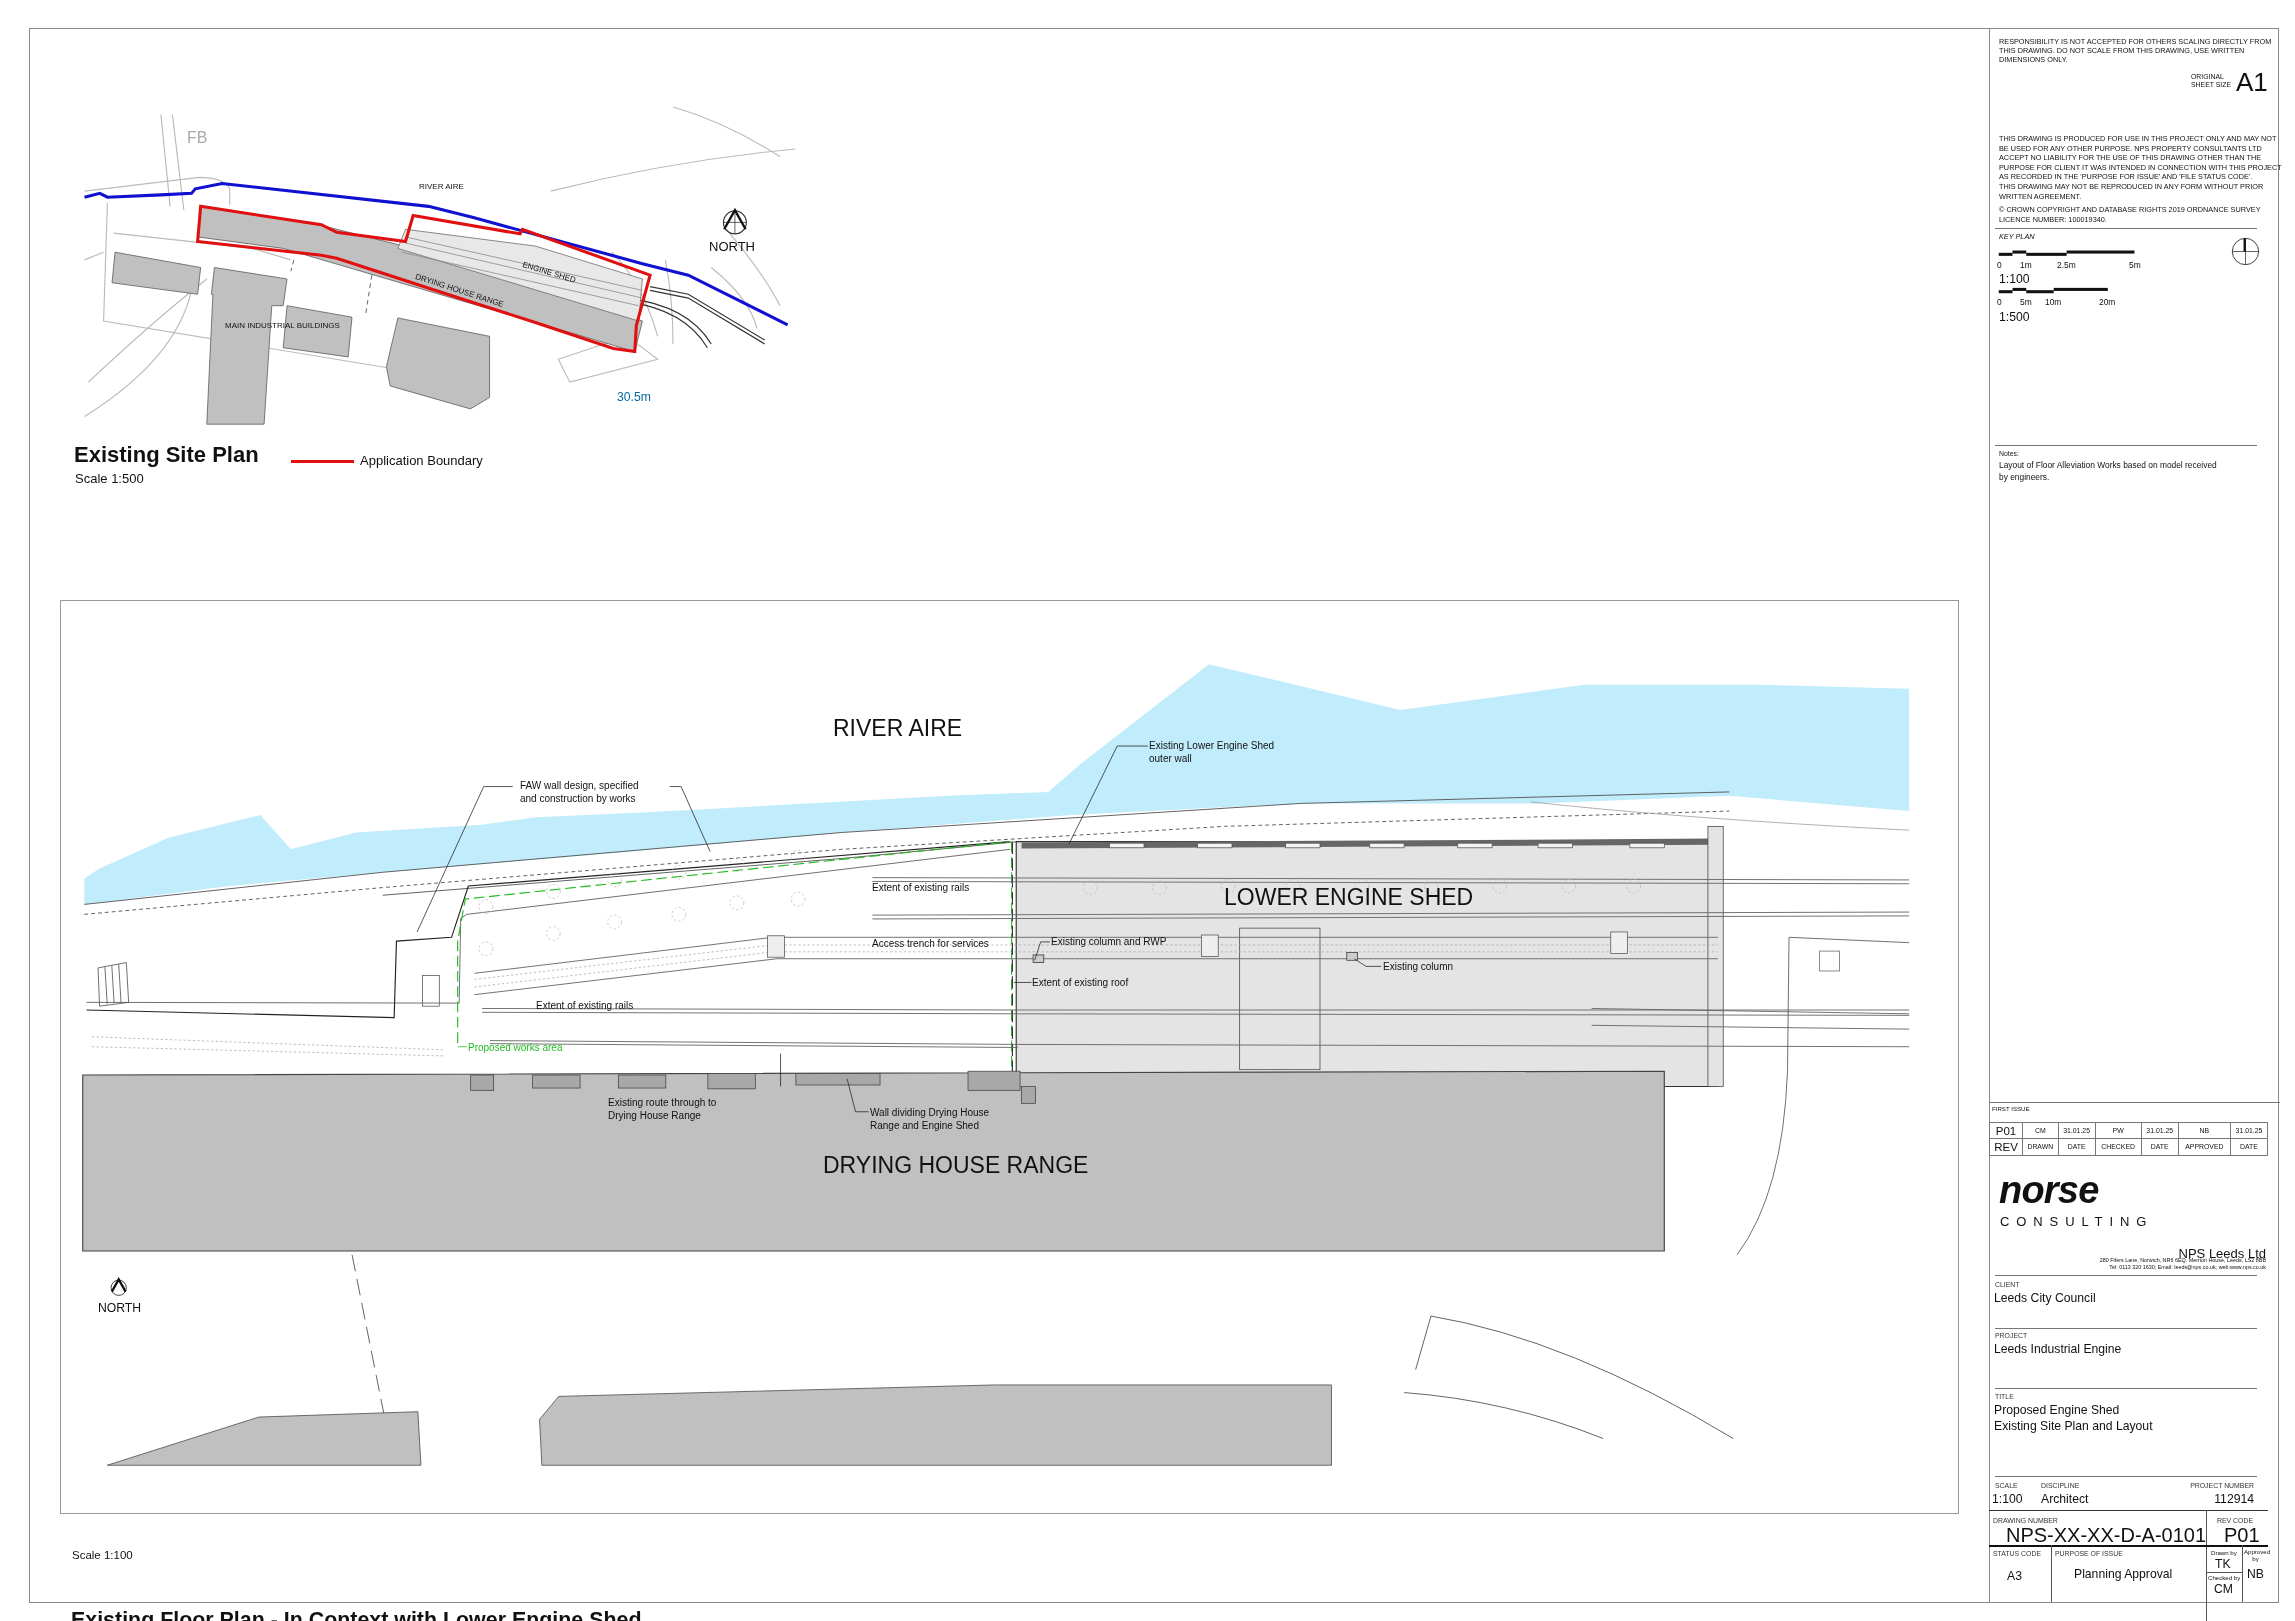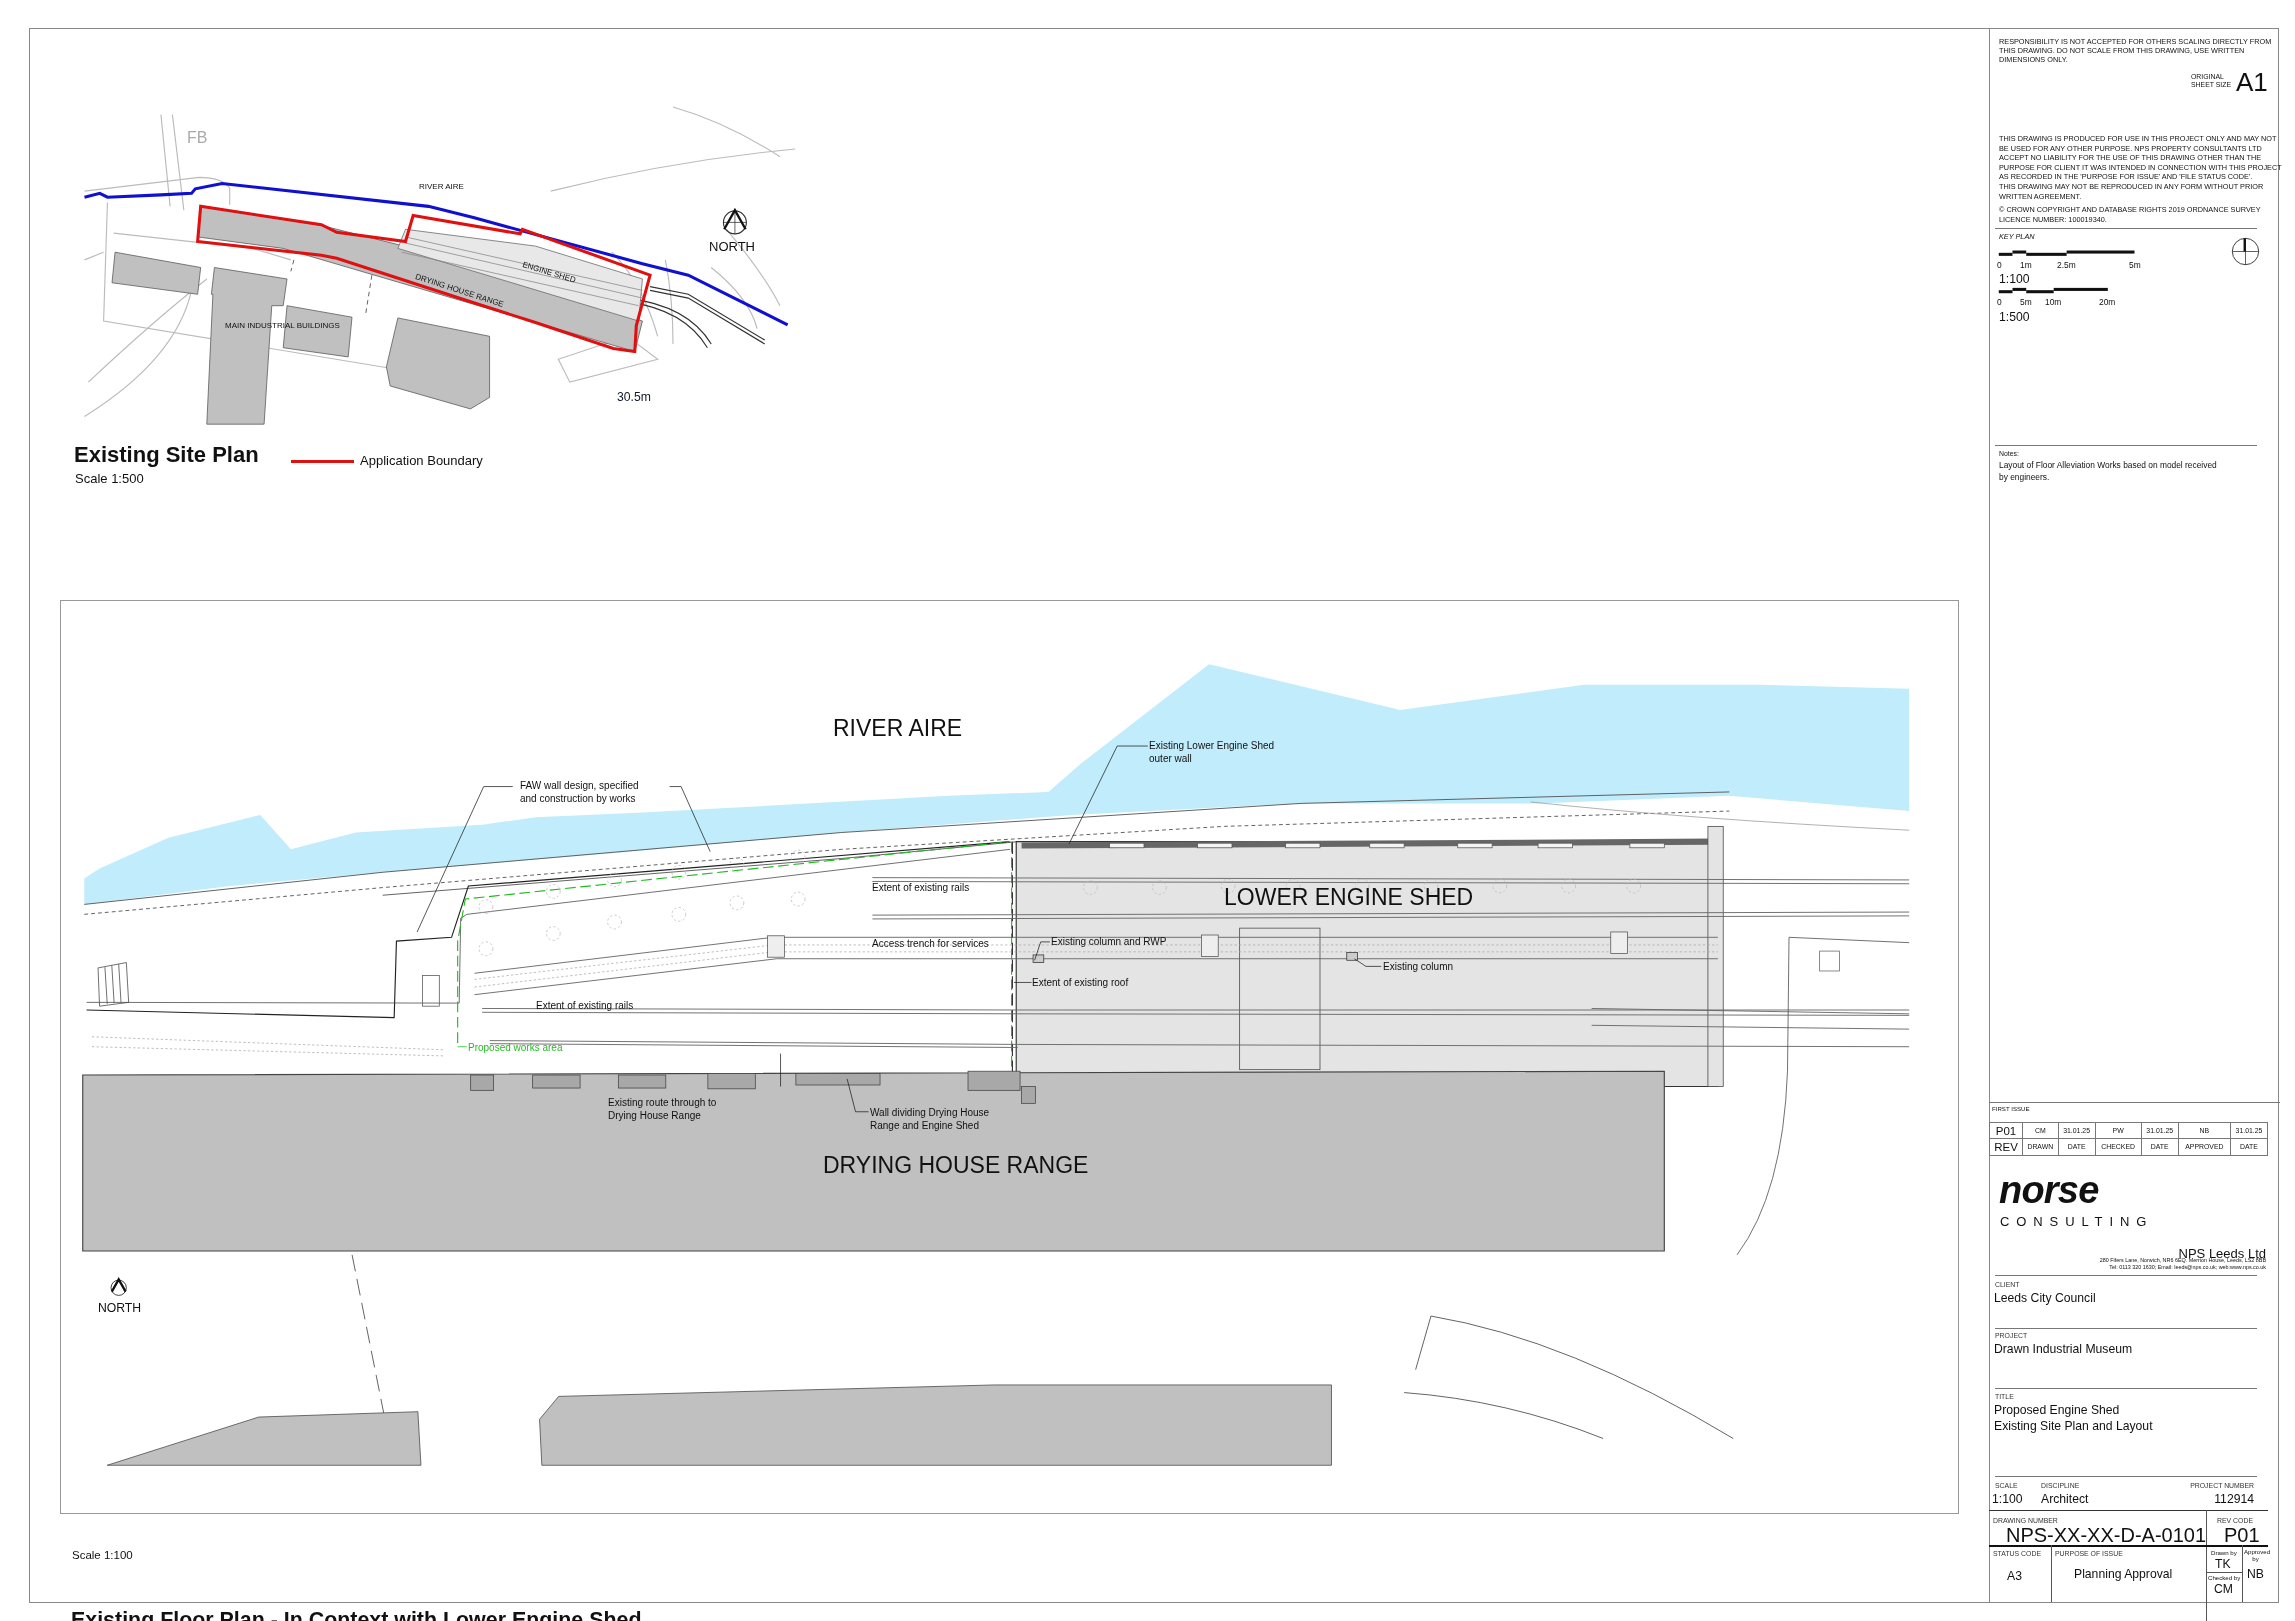--- a/index.html
+++ b/index.html
@@ -81,21 +81,21 @@
       <circle cx="961" cy="291" r="15" fill="none" stroke="#333" stroke-width="1.5"></circle>
       <path d="M946 291 L976 291 M961 276 L961 306" stroke="#333" stroke-width="1"></path>
       <path d="M947 300 L961 275 L975 300" fill="none" stroke="#111" stroke-width="3"></path>
     </g>
   </svg>
   <span class="t" style="left:187px;top:129px;font-size:16px;color:#aaa;">FB</span>
   <span class="t small" style="left:419px;top:182px;">RIVER AIRE</span>
   <span class="t small" style="left:524px;top:260px;transform:rotate(17deg);transform-origin:left top;">ENGINE SHED</span>
   <span class="t small" style="left:417px;top:272px;transform:rotate(18deg);transform-origin:left top;">DRYING HOUSE RANGE</span>
   <span class="t small" style="left:225px;top:321px;">MAIN INDUSTRIAL BUILDINGS</span>
-  <span class="t" style="left:617px;top:390px;font-size:12.2px;color:#0f172a;">30.5m</span>
+  <span class="t" style="left:617px;top:390px;font-size:12.2px;color:#0369a1;">30.5m</span>
   <span class="t" style="left:709px;top:239px;font-size:13px;">NORTH</span>
 
   <span class="t h-site" style="left:74px;top:442px;">Existing Site Plan</span>
   <span class="t scale-lbl" style="left:75px;top:471px;">Scale 1:500</span>
   <div class="abs" style="left:291px;top:460px;width:63px;height:3.1px;background:#e01010;"></div>
   <span class="t" style="left:360px;top:453px;font-size:13px;">Application Boundary</span>
 </div>
 
 <div class="abs plan-frame"></div>
 <div>
@@ -346,21 +346,21 @@
   <span class="t" style="right:29px;top:1246px;font-size:13px;">NPS Leeds Ltd</span>
   <span class="t" style="right:29px;top:1257px;font-size:5.4px;">280 Fifers Lane, Norwich, NR6 6EQ.  Merrion House, Leeds, LS2 8BB</span>
   <span class="t" style="right:29px;top:1264px;font-size:5.4px;">Tel: 0113 320 1630; Email: leeds@nps.co.uk; web:www.nps.co.uk</span>
 
   <div class="hr" style="left:1995px;top:1275px;width:262px;"></div>
   <span class="t lbl" style="left:1995px;top:1281px;">CLIENT</span>
   <span class="t val" style="left:1994px;top:1291px;">Leeds City Council</span>
 
   <div class="hr" style="left:1995px;top:1328px;width:262px;"></div>
   <span class="t lbl" style="left:1995px;top:1332px;">PROJECT</span>
-  <span class="t val" style="left:1994px;top:1342px;">Drawn Industrial Museum</span>
+  <span class="t val" style="left:1994px;top:1342px;">Leeds Industrial Engine</span>
 
   <div class="hr" style="left:1995px;top:1388px;width:262px;"></div>
   <span class="t lbl" style="left:1995px;top:1393px;">TITLE</span>
   <div class="t val" style="left:1994px;top:1402px;line-height:16px;">
     <div>Proposed Engine Shed</div>
     <div>Existing Site Plan and Layout</div>
   </div>
 
   <div class="hr" style="left:1995px;top:1476px;width:262px;"></div>
   <span class="t lbl" style="left:1995px;top:1482px;">SCALE</span>

